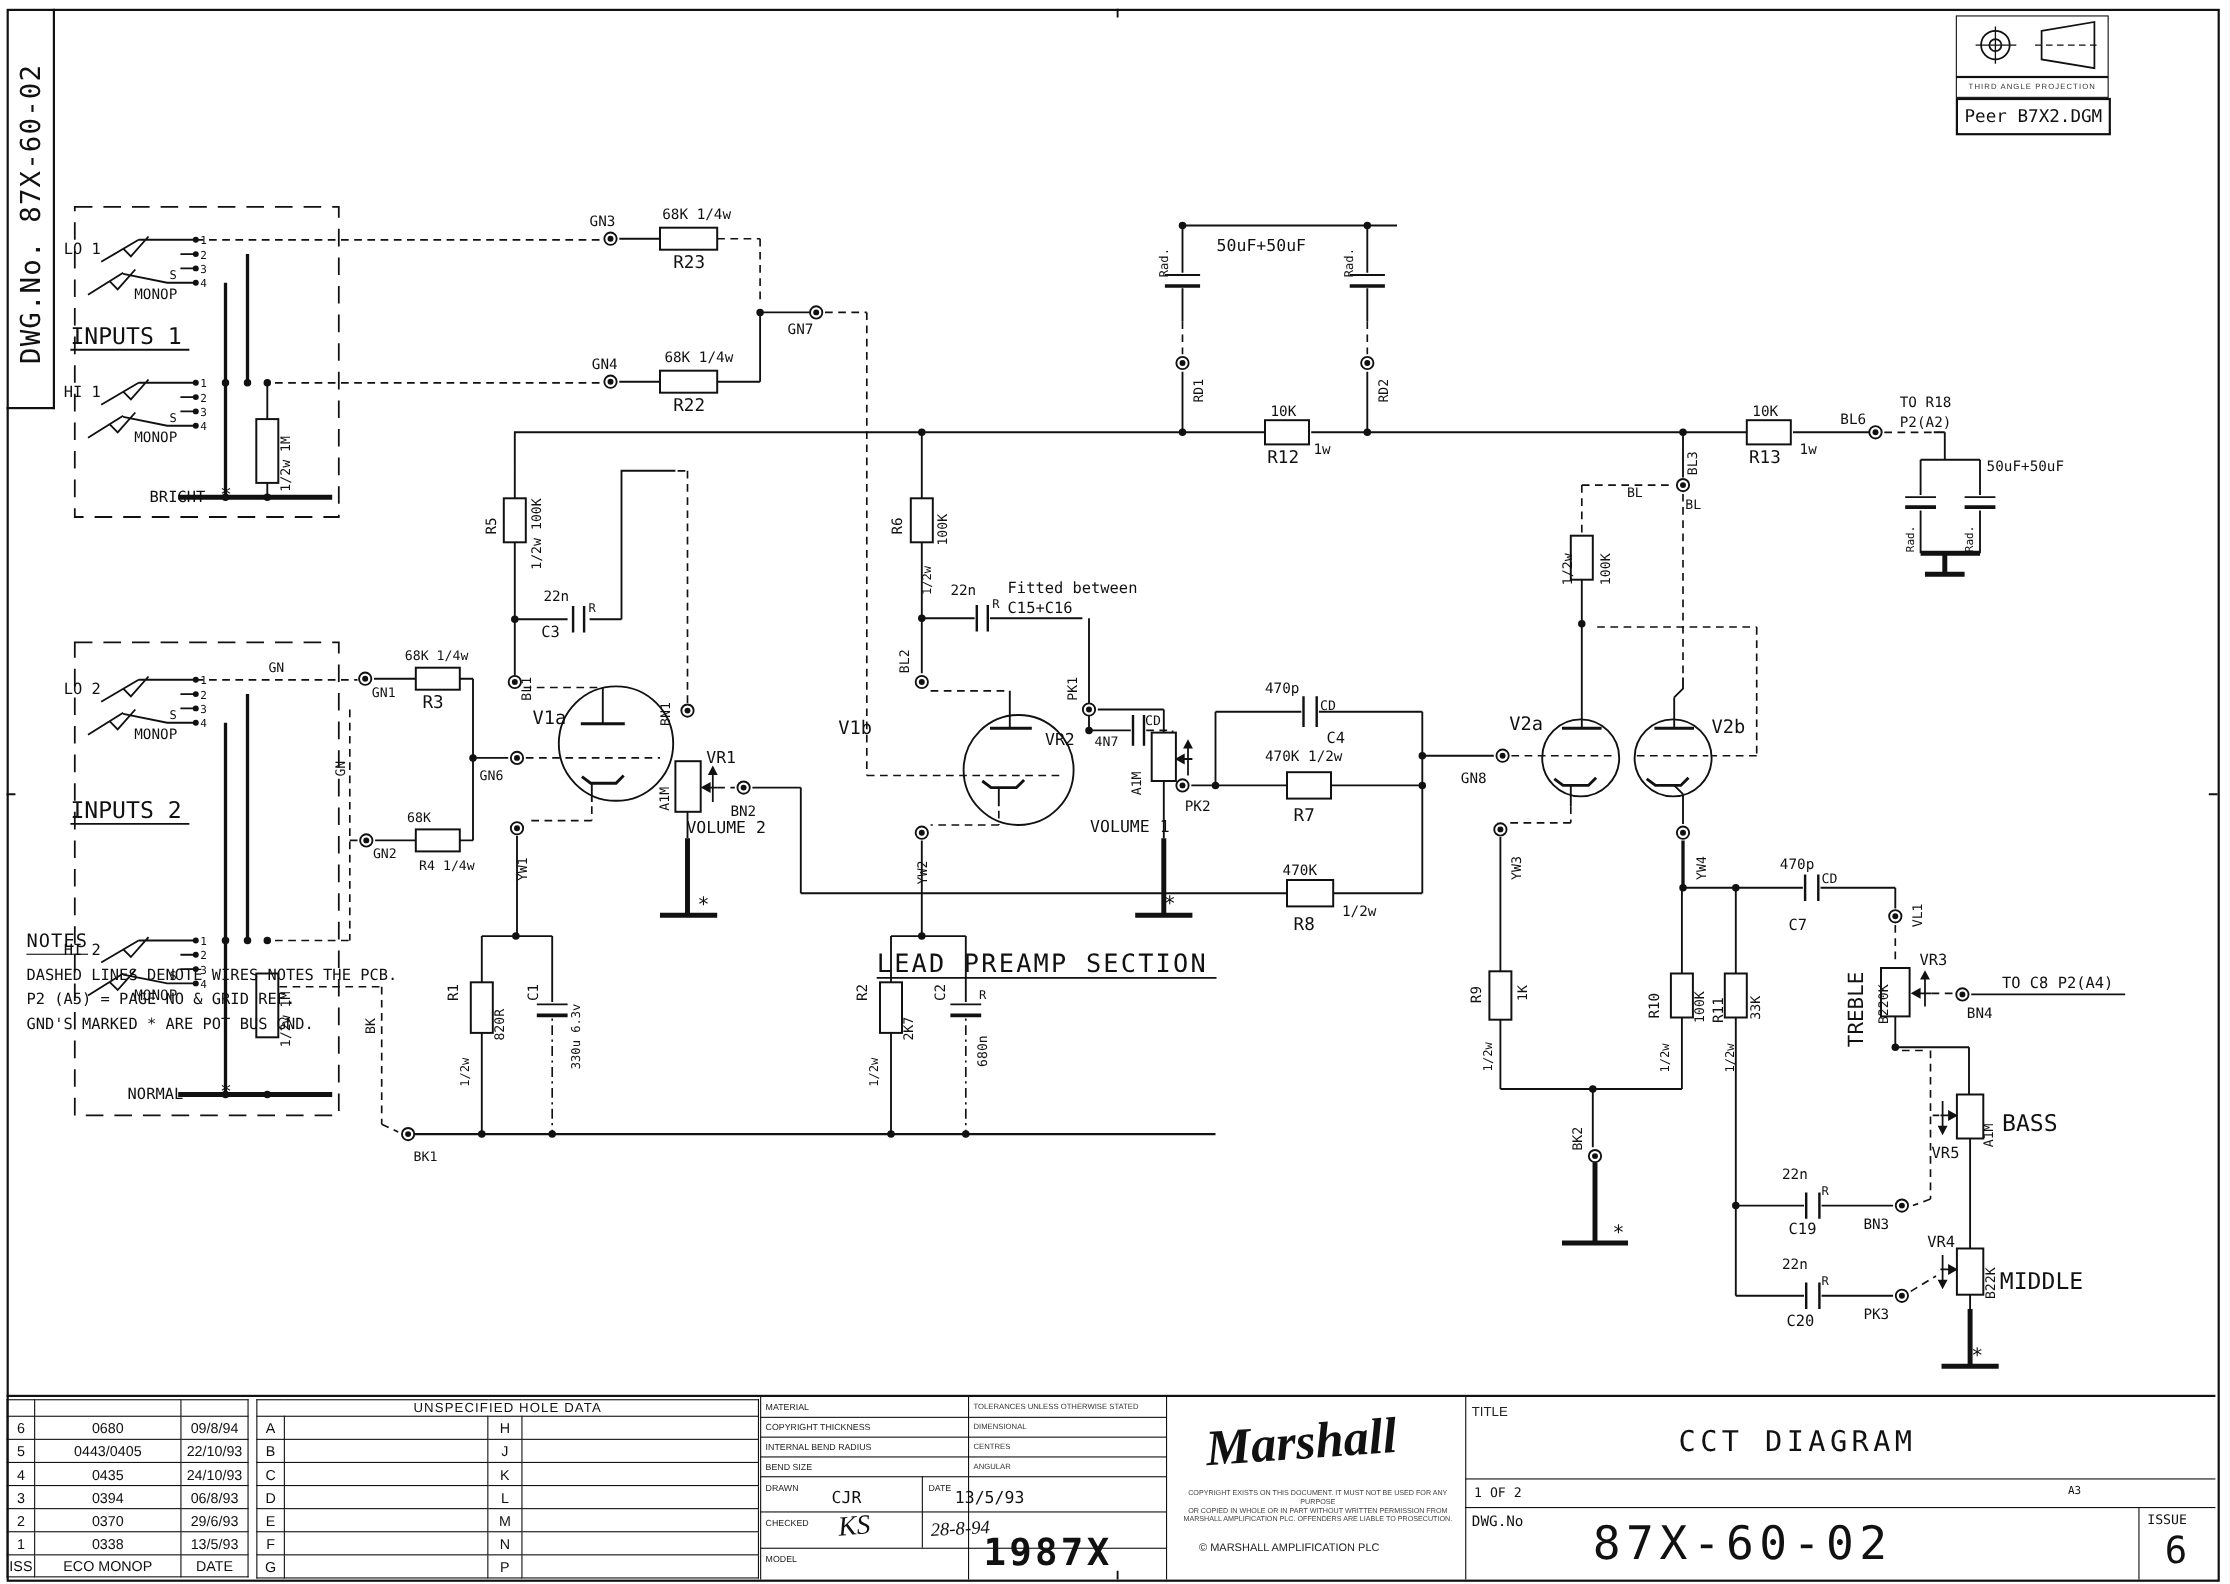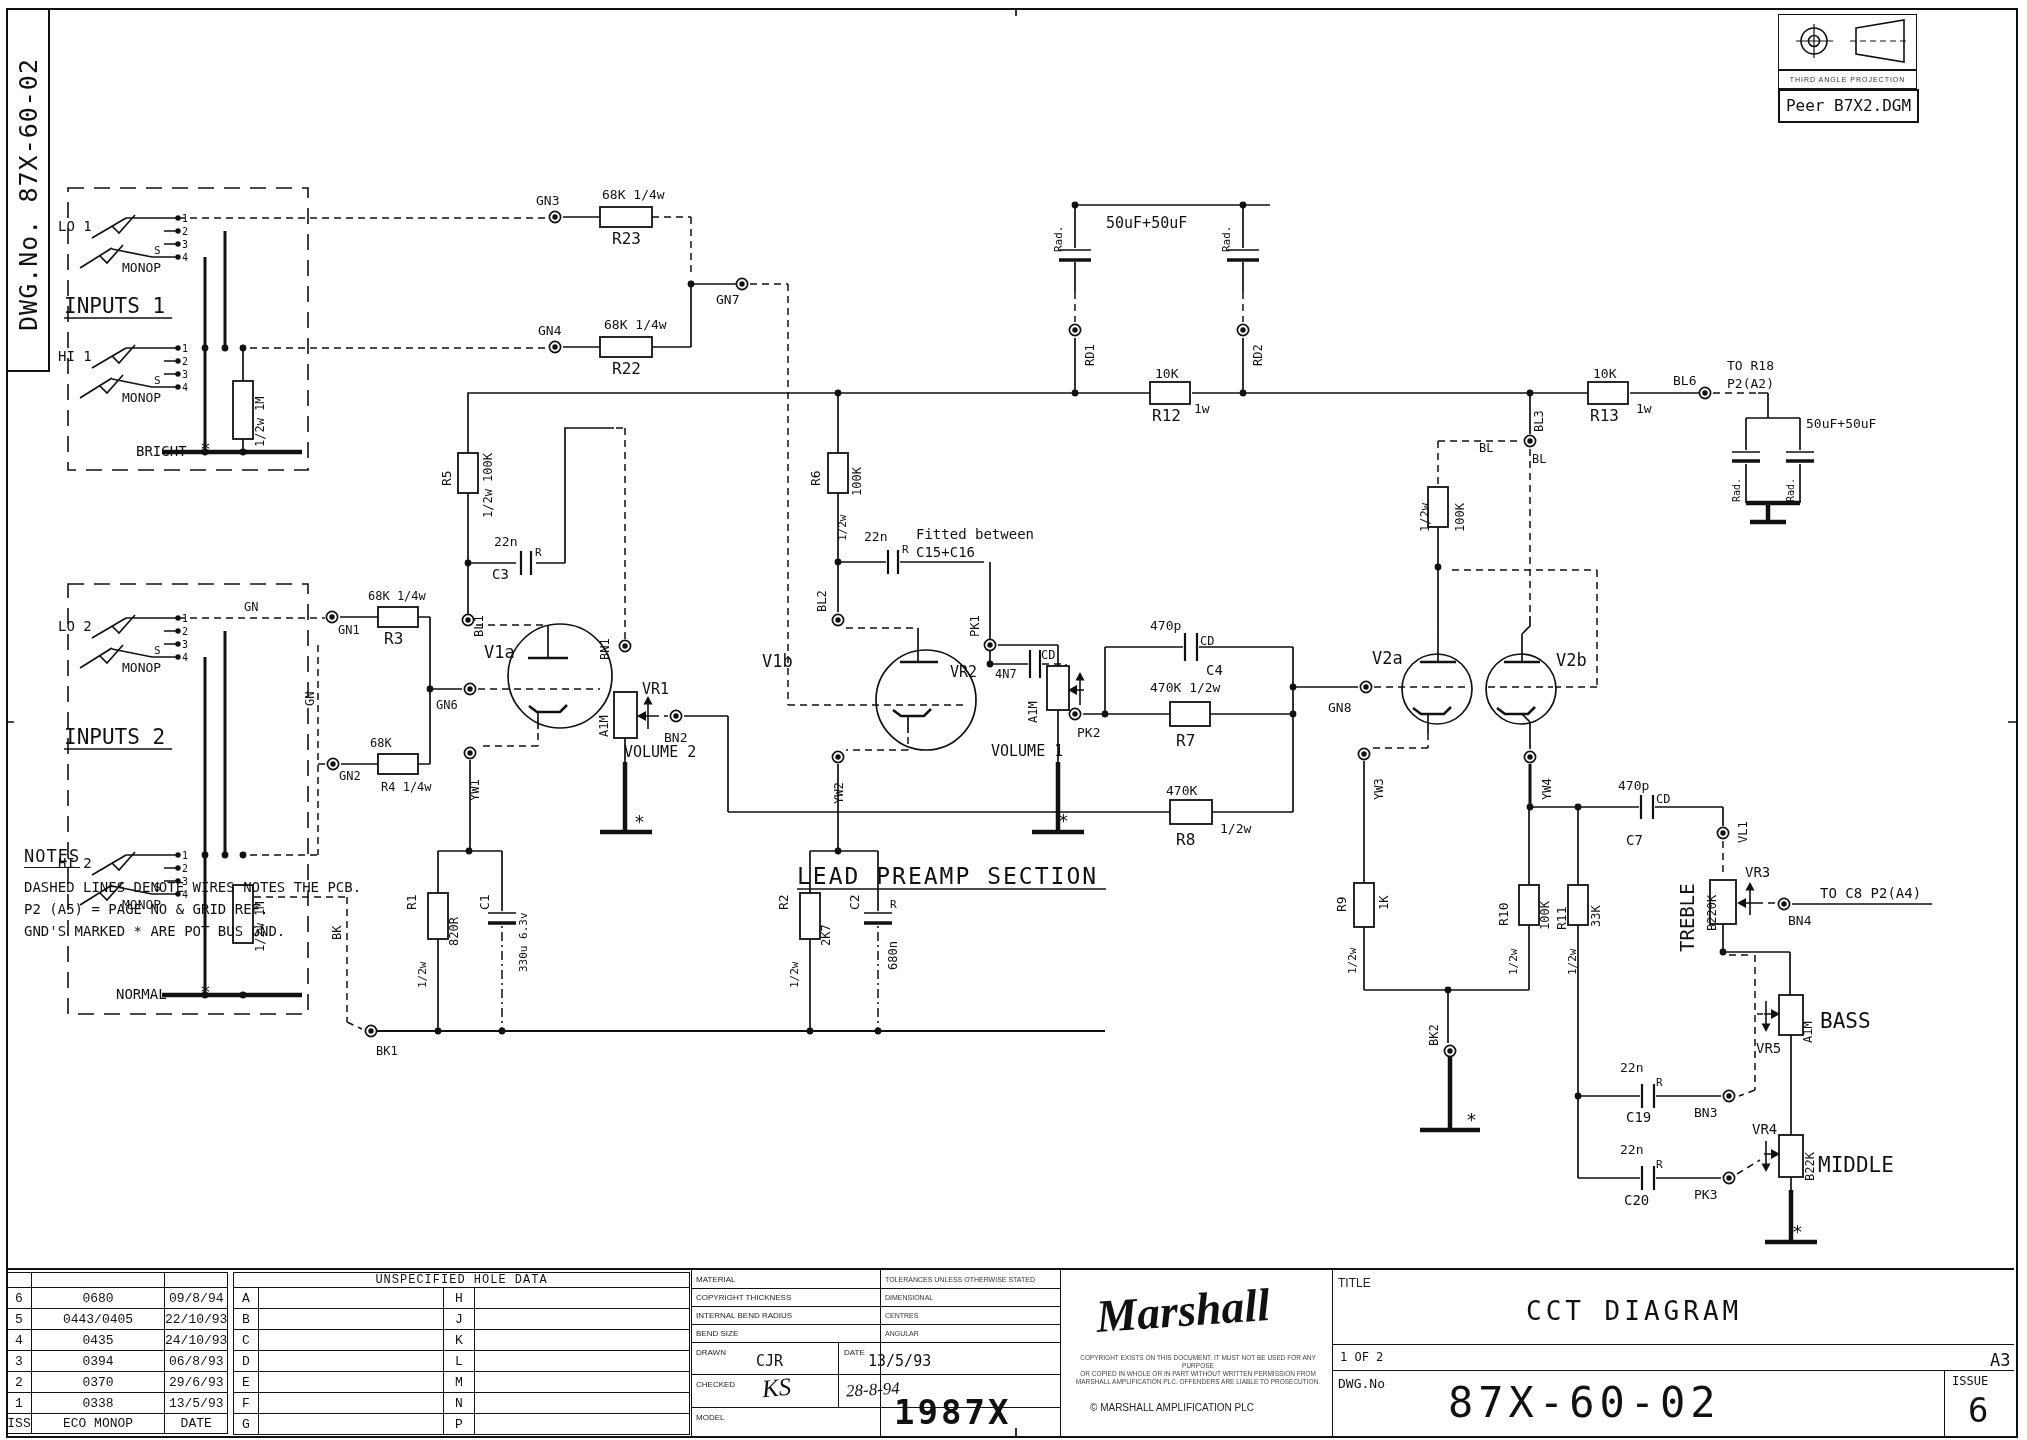--- a/index.html
+++ b/index.html
@@ -16,21 +16,21 @@
            text-align:center;line-height:17px;color:#333}
   .peerbox{left:1778px;top:89px;width:137px;height:30px;border:2px solid #111;
            font-size:16px;text-align:center;line-height:30px}
   .notes{left:24px;top:846px;width:460px}
   .notes .nt{font-size:17px;letter-spacing:1px;display:inline-block;border-bottom:1.8px solid #111;
              padding-bottom:1px;margin-bottom:8px}
   .notes .nl{font-size:14px;line-height:22px;white-space:nowrap}
   
   .strip{left:6px;top:1268px;width:2008px;height:166px;border-top:2px solid #111}
   table.grid{border-collapse:collapse;position:absolute}
-  table.grid td{border:1.4px solid #111;text-align:center;font-family:Liberation Mono, monospace;
+  table.grid td{border:1.4px solid #111;text-align:center;font-family:Liberation Sans, sans-serif;
                 font-size:13px;padding:0;white-space:nowrap}
   .vline{position:absolute;width:0;border-left:1.6px solid #111}
   .hline{position:absolute;height:0;border-top:1.4px solid #111}
   .tiny{position:absolute;font-family:"Liberation Sans",sans-serif;font-size:8px;color:#222;white-space:nowrap}
   .tiny7{position:absolute;font-family:"Liberation Sans",sans-serif;font-size:7px;color:#333;white-space:nowrap}
   .mon{position:absolute;font-family:"DejaVu Sans Mono",monospace;white-space:nowrap}
   .script{position:absolute;font-family:"Liberation Serif",serif;font-style:italic;white-space:nowrap}
   .brand{font-family:"Liberation Serif",serif;font-style:italic;font-weight:bold;font-size:46px;
          transform:rotate(-4deg)}
   .cpr{position:absolute;font-family:"Liberation Sans",sans-serif;font-size:6.5px;color:#444;
@@ -609,21 +609,21 @@
         <div>COPYRIGHT EXISTS ON THIS DOCUMENT. IT MUST NOT BE USED FOR ANY PURPOSE</div>
         <div>OR COPIED IN WHOLE OR IN PART WITHOUT WRITTEN PERMISSION FROM</div>
         <div>MARSHALL AMPLIFICATION PLC. OFFENDERS ARE LIABLE TO PROSECUTION.</div>
       </div>
     <span class="tiny" style="left:1084px;top:132px;font-size:10px;font-weight:normal">©  MARSHALL  AMPLIFICATION  PLC</span>
 
     <span class="tiny" style="left:1332px;top:6px;font-size:12px">TITLE</span>
     <span class="mon" style="left:1520px;top:26px;font-size:26px;letter-spacing:4px">CCT DIAGRAM</span>
     <div class="hline" style="left:1326px;top:74px;width:682px"></div>
     <span class="mon" style="left:1334px;top:80px;font-size:12px">1 OF 2</span>
-    <span class="mon" style="left:1984px;top:80px;font-size:17px">A3</span>
+    <span class="mon" style="left:1874px;top:80px;font-size:10px">A3</span>
     <div class="hline" style="left:1326px;top:100px;width:682px"></div>
     <span class="mon" style="left:1332px;top:106px;font-size:13px">DWG.No</span>
     <span class="mon" style="left:1442px;top:108px;font-size:42px;letter-spacing:5px">87X-60-02</span>
     <div class="vline" style="left:1938px;top:100px;height:66px"></div>
     <span class="mon" style="left:1946px;top:104px;font-size:12px">ISSUE</span>
     <span class="mon" style="left:1962px;top:120px;font-size:34px">6</span>
   </div>
 </div>
 
 </body></html>

